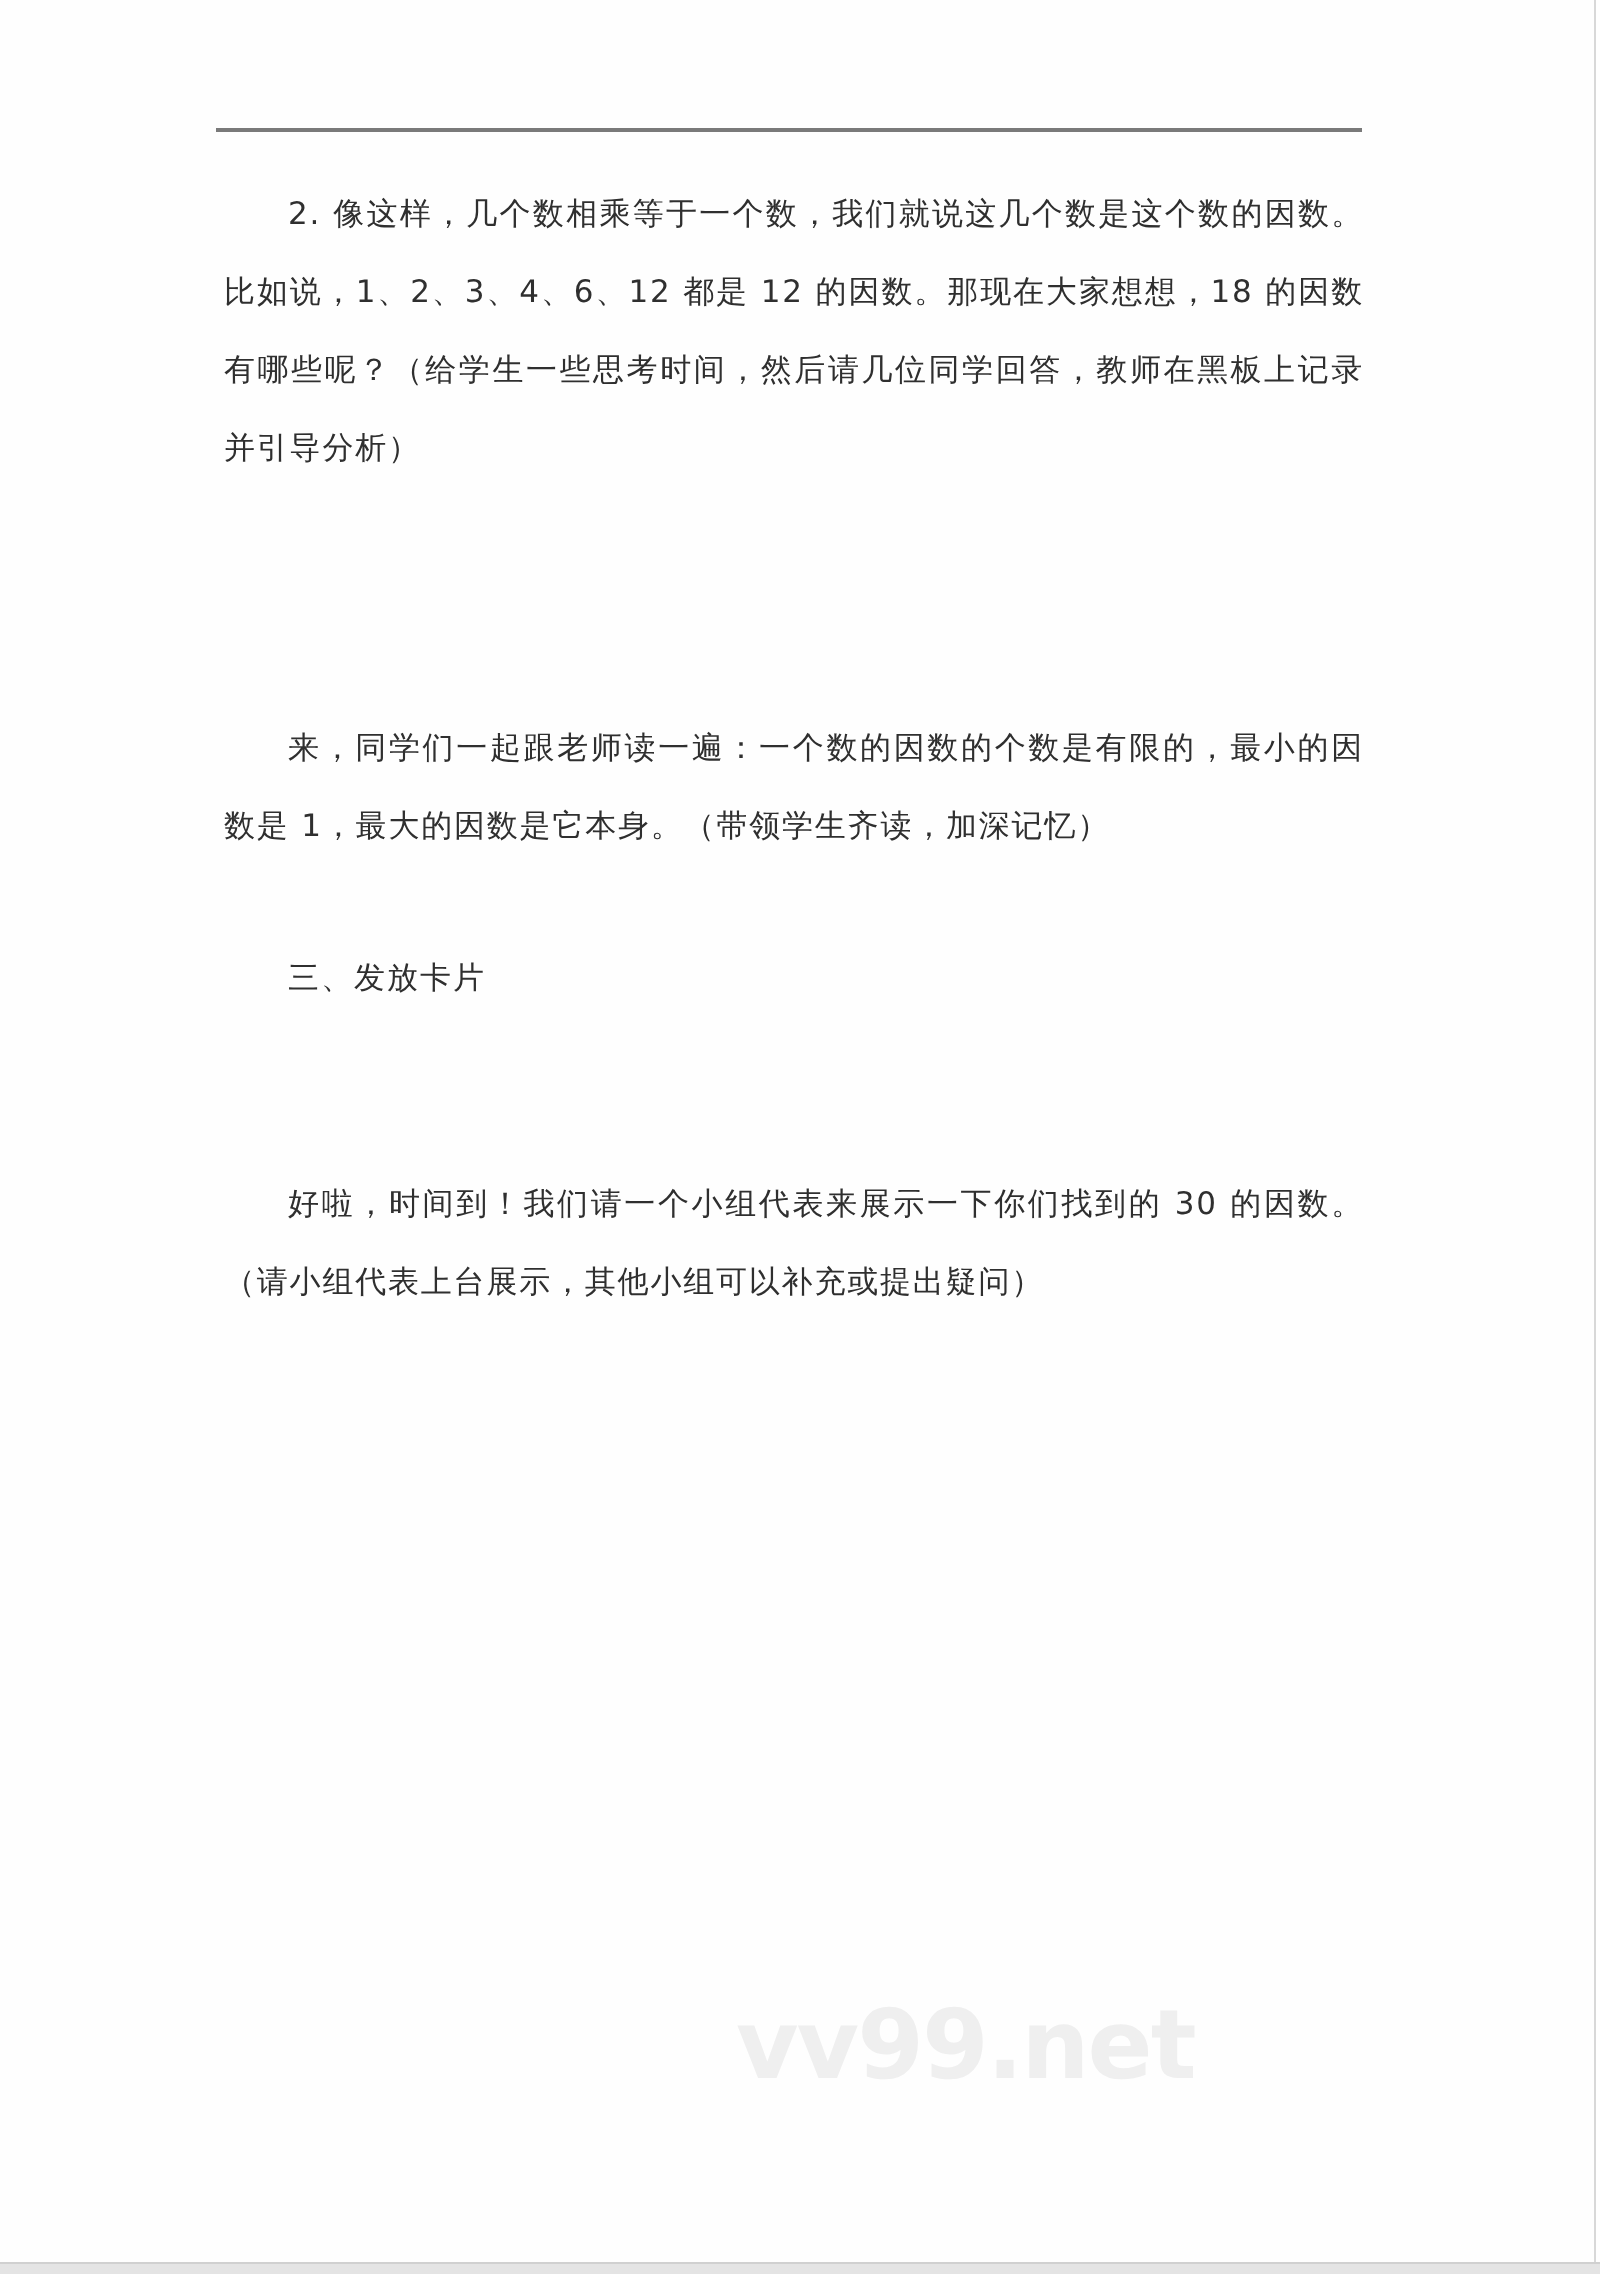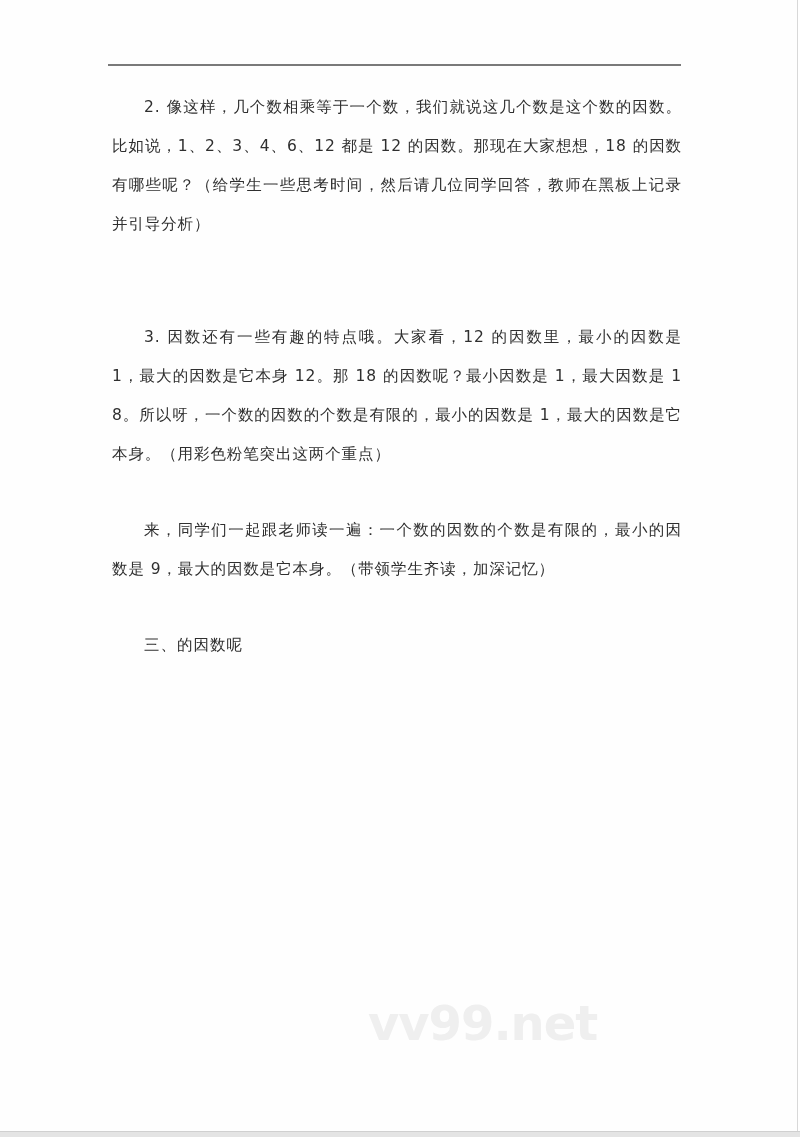--- a/index.html
+++ b/index.html
@@ -41,24 +41,24 @@
 </head>
 <body>
 
 <div class="page">
   <div class="header-rule"></div>
 
   <div class="content">
     <p class="para indent">2. 像这样，几个数相乘等于一个数，我们就说这几个数是这个数的因数。比如说，1、2、3、4、6、12 都是 12 的因数。那现在大家想想，18 的因数有哪些呢？（给学生一些思考时间，然后请几位同学回答，教师在黑板上记录并引导分析）</p>
     <div class="gap"></div>
     <div class="gap"></div>
-    <p class="para indent">3. 因数还有一些有趣的特点哦。大家看，12 的因数里，最小的因数是 1，最大的因数是它本身 12。那 18 的因数呢？最小因数是 1，最大因数是 18。所以呀，一个数的因数的个数是有限的，最小的因数是 1，最大的因数是它本身。（用彩色粉笔突出这两个重点）</p>
     <div class="gap"></div>
-    <p class="para indent">来，同学们一起跟老师读一遍：一个数的因数的个数是有限的，最小的因数是 9，最大的因数是它本身。（带领学生齐读，加深记忆）</p>
+    <p class="para indent">来，同学们一起跟老师读一遍：一个数的因数的个数是有限的，最小的因数是 1，最大的因数是它本身。（带领学生齐读，加深记忆）</p>
     <div class="gap"></div>
-    <p class="heading">三、的因数呢</p>
+    <p class="heading">三、发放卡片</p>
     <div class="gap"></div>
     <div class="gap"></div>
+    <p class="para indent">好啦，时间到！我们请一个小组代表来展示一下你们找到的 30 的因数。（请小组代表上台展示，其他小组可以补充或提出疑问）</p>
   </div>
 
   <div class="watermark">vv99.net</div>
 </div>
 <div class="bottom-band"></div>
 
 </body></html>

